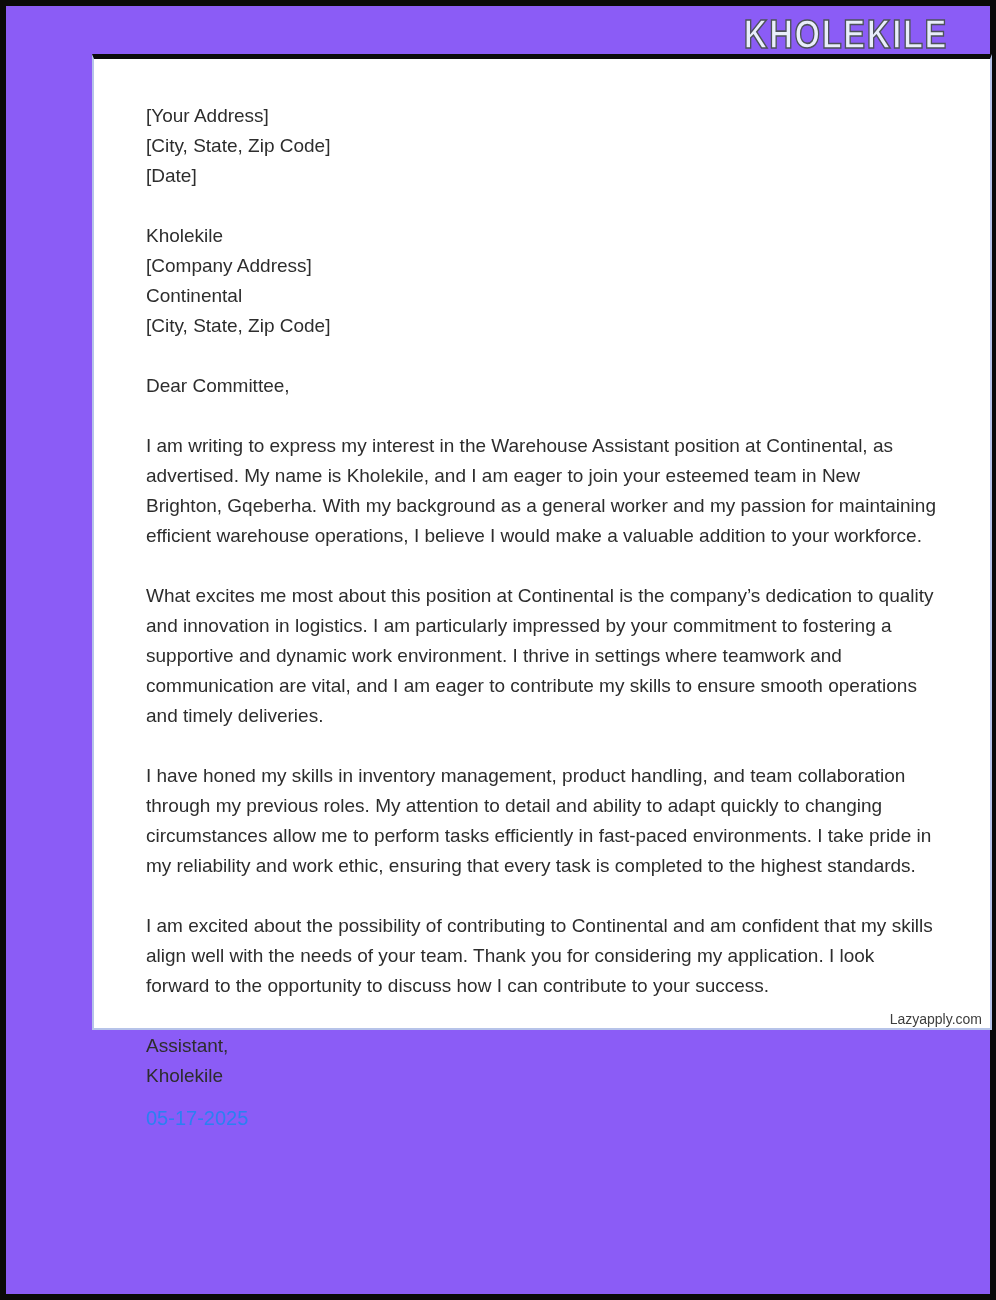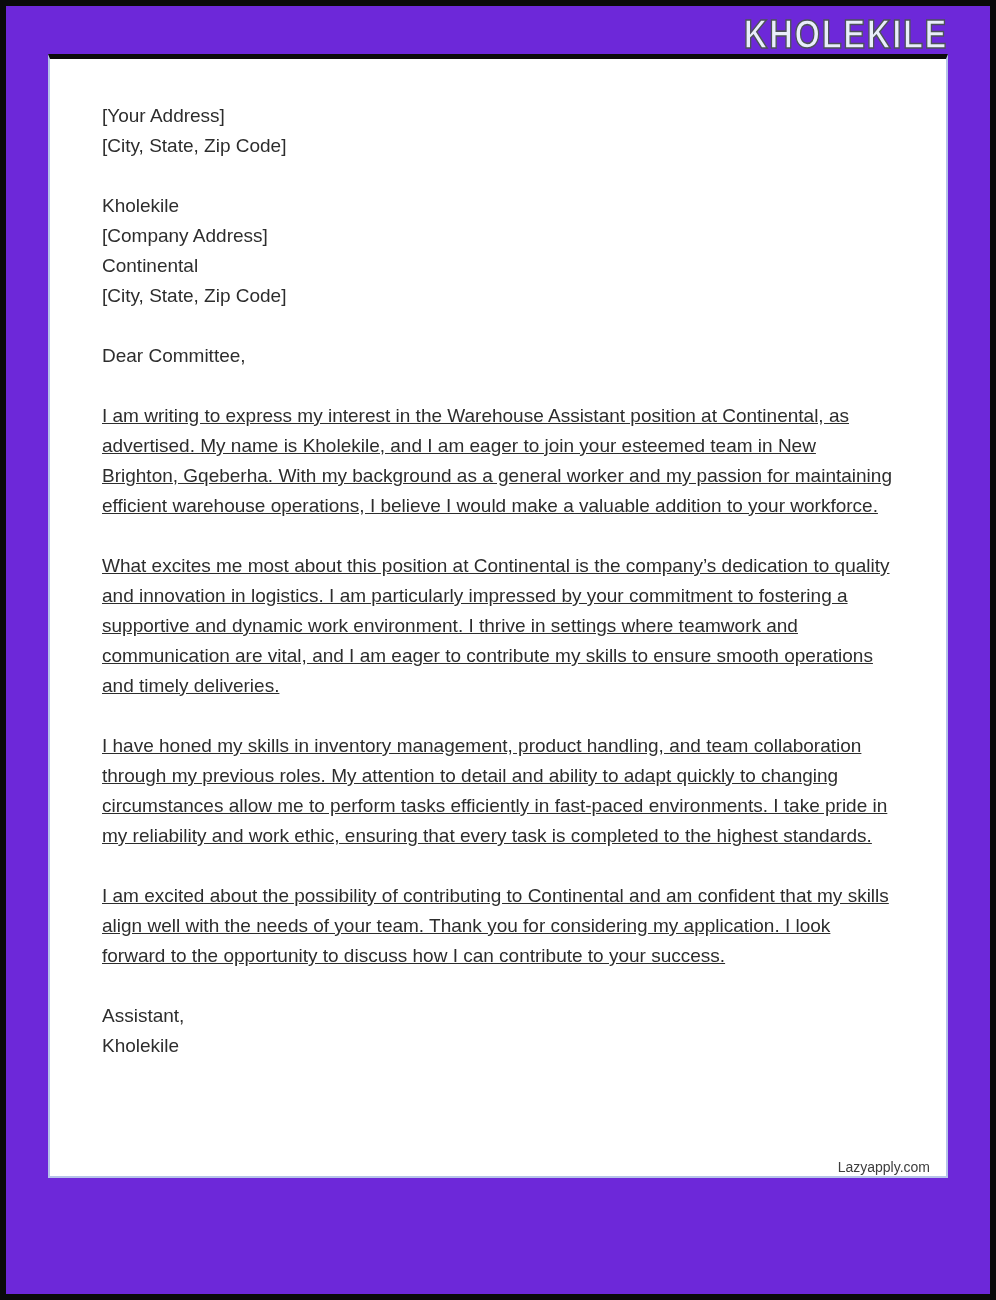--- a/index.html
+++ b/index.html
@@ -6,21 +6,22 @@
   html, body { width: 996px; height: 1300px; }
   body {
     position: relative;
     background: #0a0a0a;
     font-family: "Liberation Sans", "DejaVu Sans", sans-serif;
     overflow: hidden;
   }
   .stage {
     position: absolute;
     left: 6px; top: 6px; right: 6px; bottom: 6px;
-    background: #6d28d9;
+    background: #8b5cf6;
+    padding-left: 44px;
   }
   .header {
     height: 48px;
     position: relative;
   }
   .logo {
     position: absolute;
     right: 42px;
     top: 8px;
     font-size: 40px;
@@ -29,63 +30,64 @@
     line-height: 40px;
     color: #e9eefb;
     -webkit-text-stroke: 1.6px #4d525a;
     transform: scaleX(0.82);
     transform-origin: right center;
     white-space: nowrap;
   }
   .document {
     margin-left: 42px;
     width: 900px;
-    height: 1124px;
+    height: 976px;
     background: #ffffff;
     border-top: 5px solid #0b0b0b;
     border-left: 2px solid #b6c3e9;
     border-right: 2px solid #b6c3e9;
     border-bottom: 2px solid #b6c3e9;
     padding: 42px 50px 0 52px;
     position: relative;
     font-size: 19px;
     line-height: 30px;
     color: #2d2d2d;
   }
   .block { margin-bottom: 30px; }
   .line { height: 30px; }
-  .para { margin-bottom: 30px; text-decoration: underline; }
+  .para { margin-bottom: 30px; }
   .date {
     margin-top: 12px;
     font-size: 20px;
     color: #2b80f2;
   }
   .watermark {
     position: absolute;
-    right: 16px;
+    right: 8px;
     bottom: 0px;
     font-size: 14px;
     line-height: 18px;
     color: #3d3d3d;
   }
 </style>
 </head>
 <body>
 
 <div class="stage">
 
   <div class="header">
     <div class="logo">KHOLEKILE</div>
   </div>
 
   <div class="document">
 
     <div class="block">
       <div class="line">[Your Address]</div>
       <div class="line">[City, State, Zip Code]</div>
+      <div class="line">[Date]</div>
     </div>
 
     <div class="block">
       <div class="line">Kholekile</div>
       <div class="line">[Company Address]</div>
       <div class="line">Continental</div>
       <div class="line">[City, State, Zip Code]</div>
     </div>
 
     <div class="block">Dear Committee,</div>
@@ -93,18 +95,19 @@
     <p class="para">I am writing to express my interest in the Warehouse Assistant position at Continental, as advertised. My name is Kholekile, and I am eager to join your esteemed team in New Brighton, Gqeberha. With my background as a general worker and my passion for maintaining efficient warehouse operations, I believe I would make a valuable addition to your workforce.</p>
     <p class="para">What excites me most about this position at Continental is the company’s dedication to quality and innovation in logistics. I am particularly impressed by your commitment to fostering a supportive and dynamic work environment. I thrive in settings where teamwork and communication are vital, and I am eager to contribute my skills to ensure smooth operations and timely deliveries.</p>
     <p class="para">I have honed my skills in inventory management, product handling, and team collaboration through my previous roles. My attention to detail and ability to adapt quickly to changing circumstances allow me to perform tasks efficiently in fast-paced environments. I take pride in my reliability and work ethic, ensuring that every task is completed to the highest standards.</p>
     <p class="para">I am excited about the possibility of contributing to Continental and am confident that my skills align well with the needs of your team. Thank you for considering my application. I look forward to the opportunity to discuss how I can contribute to your success.</p>
 
     <div>
       <div class="line">Assistant,</div>
       <div class="line">Kholekile</div>
     </div>
 
+    <div class="date">05-17-2025</div>
 
     <div class="watermark">Lazyapply.com</div>
 
   </div>
 
 </div>
 
 </body></html>

